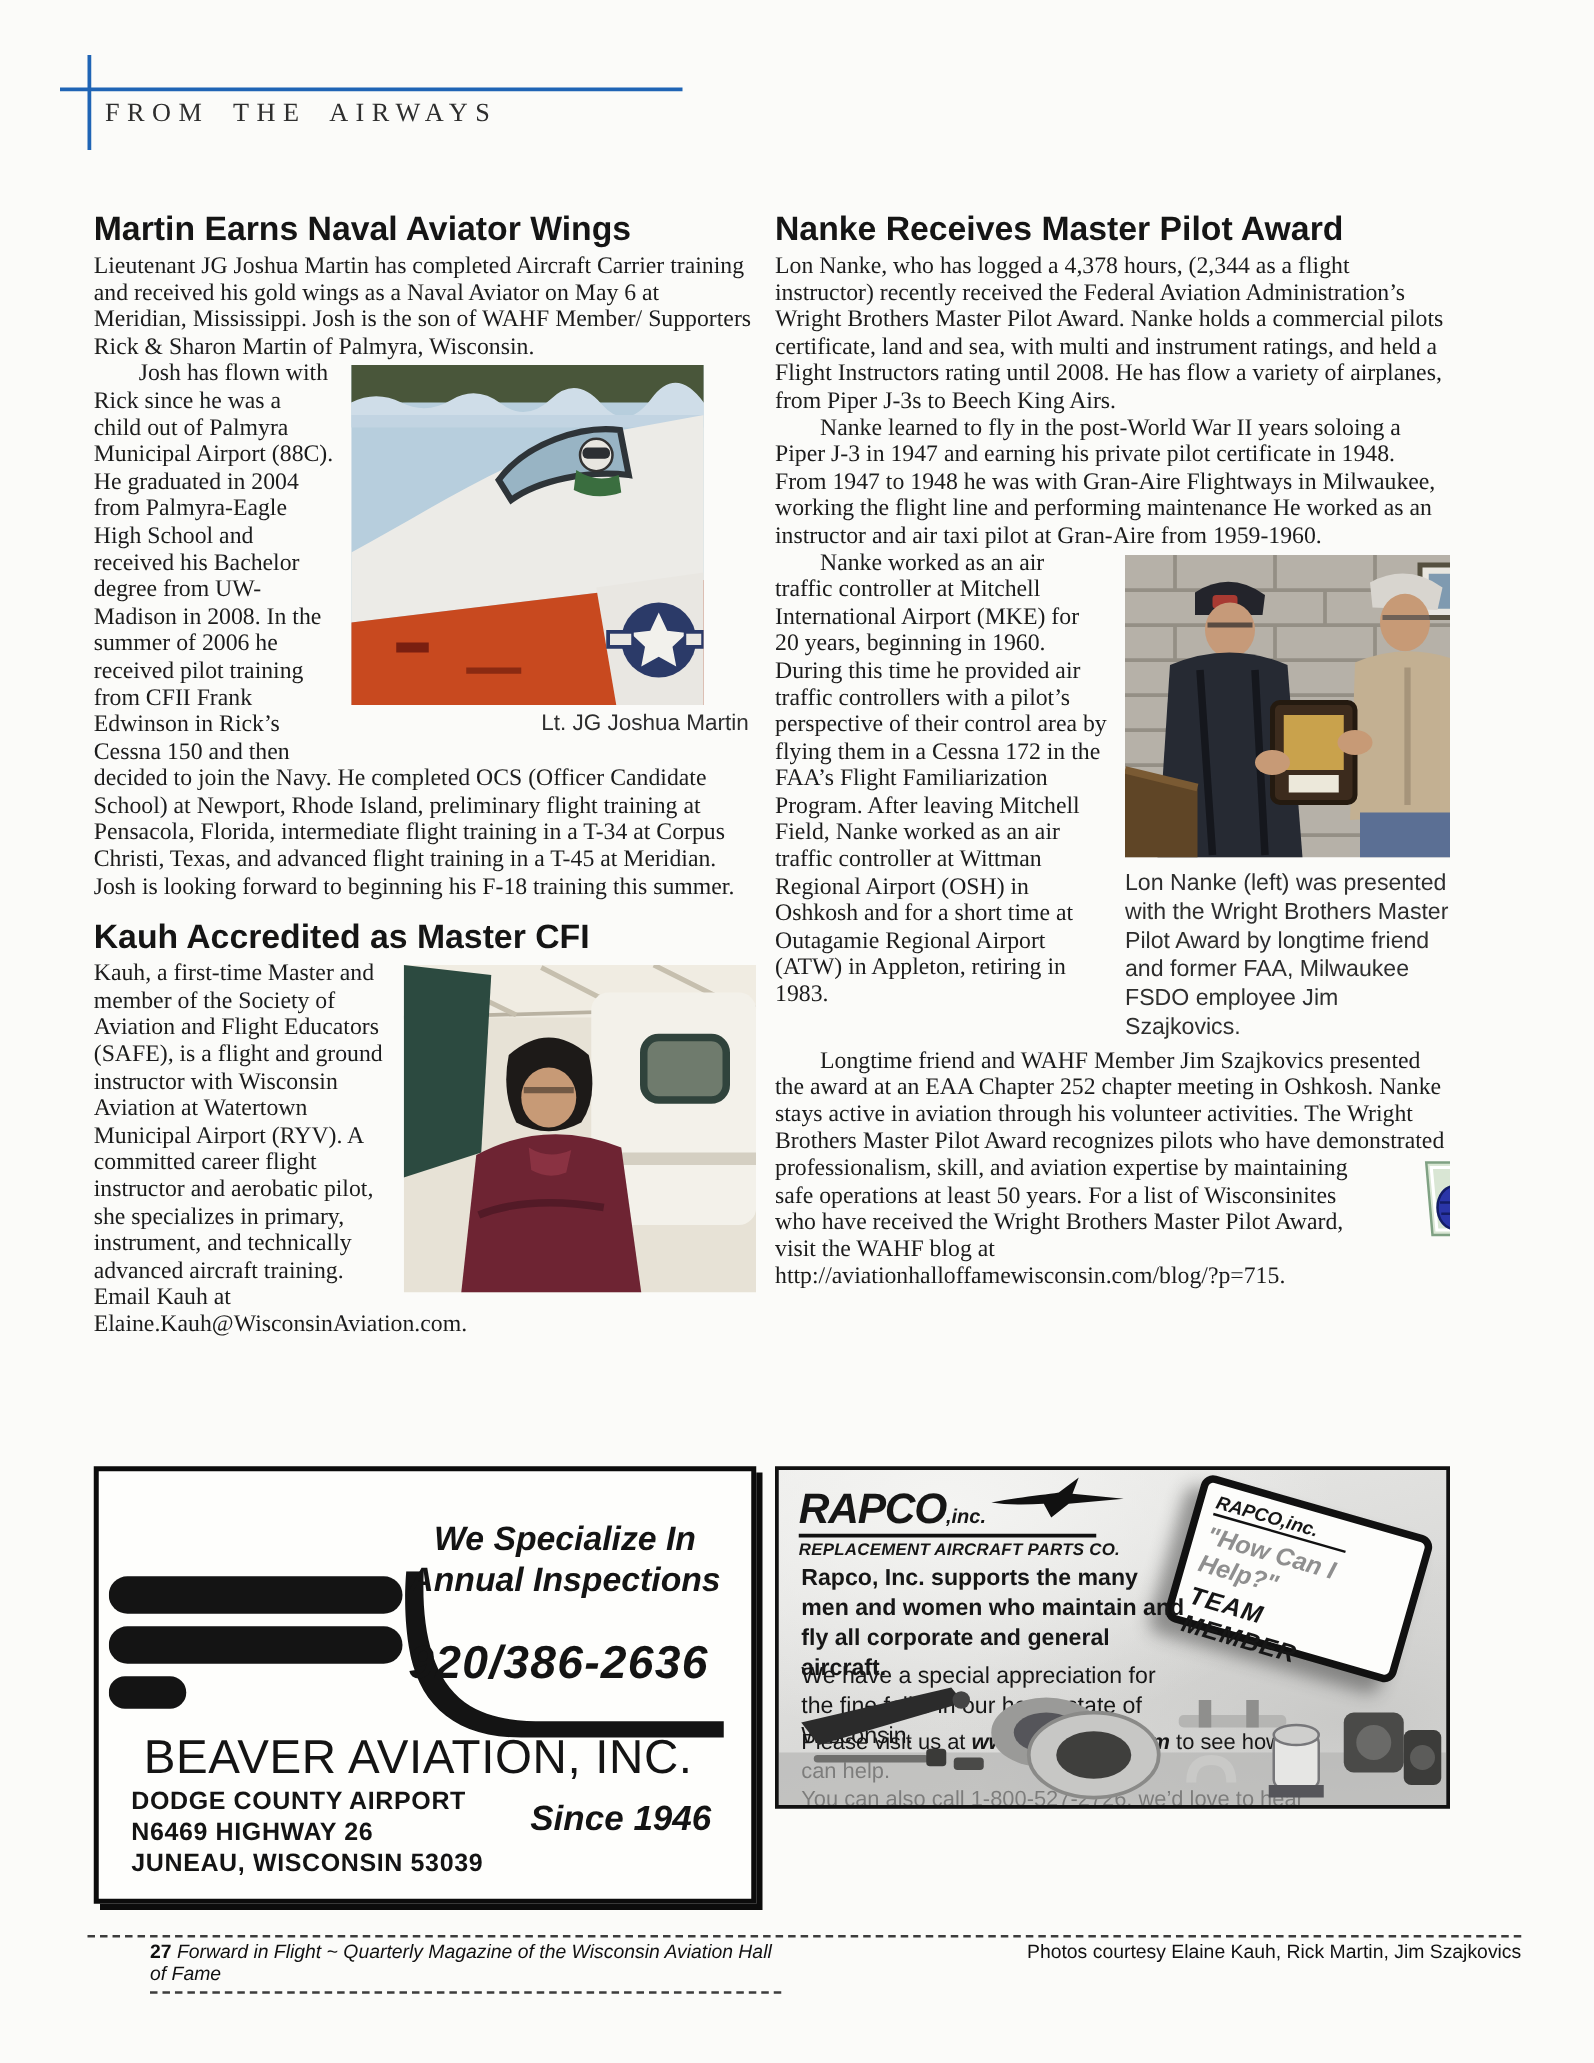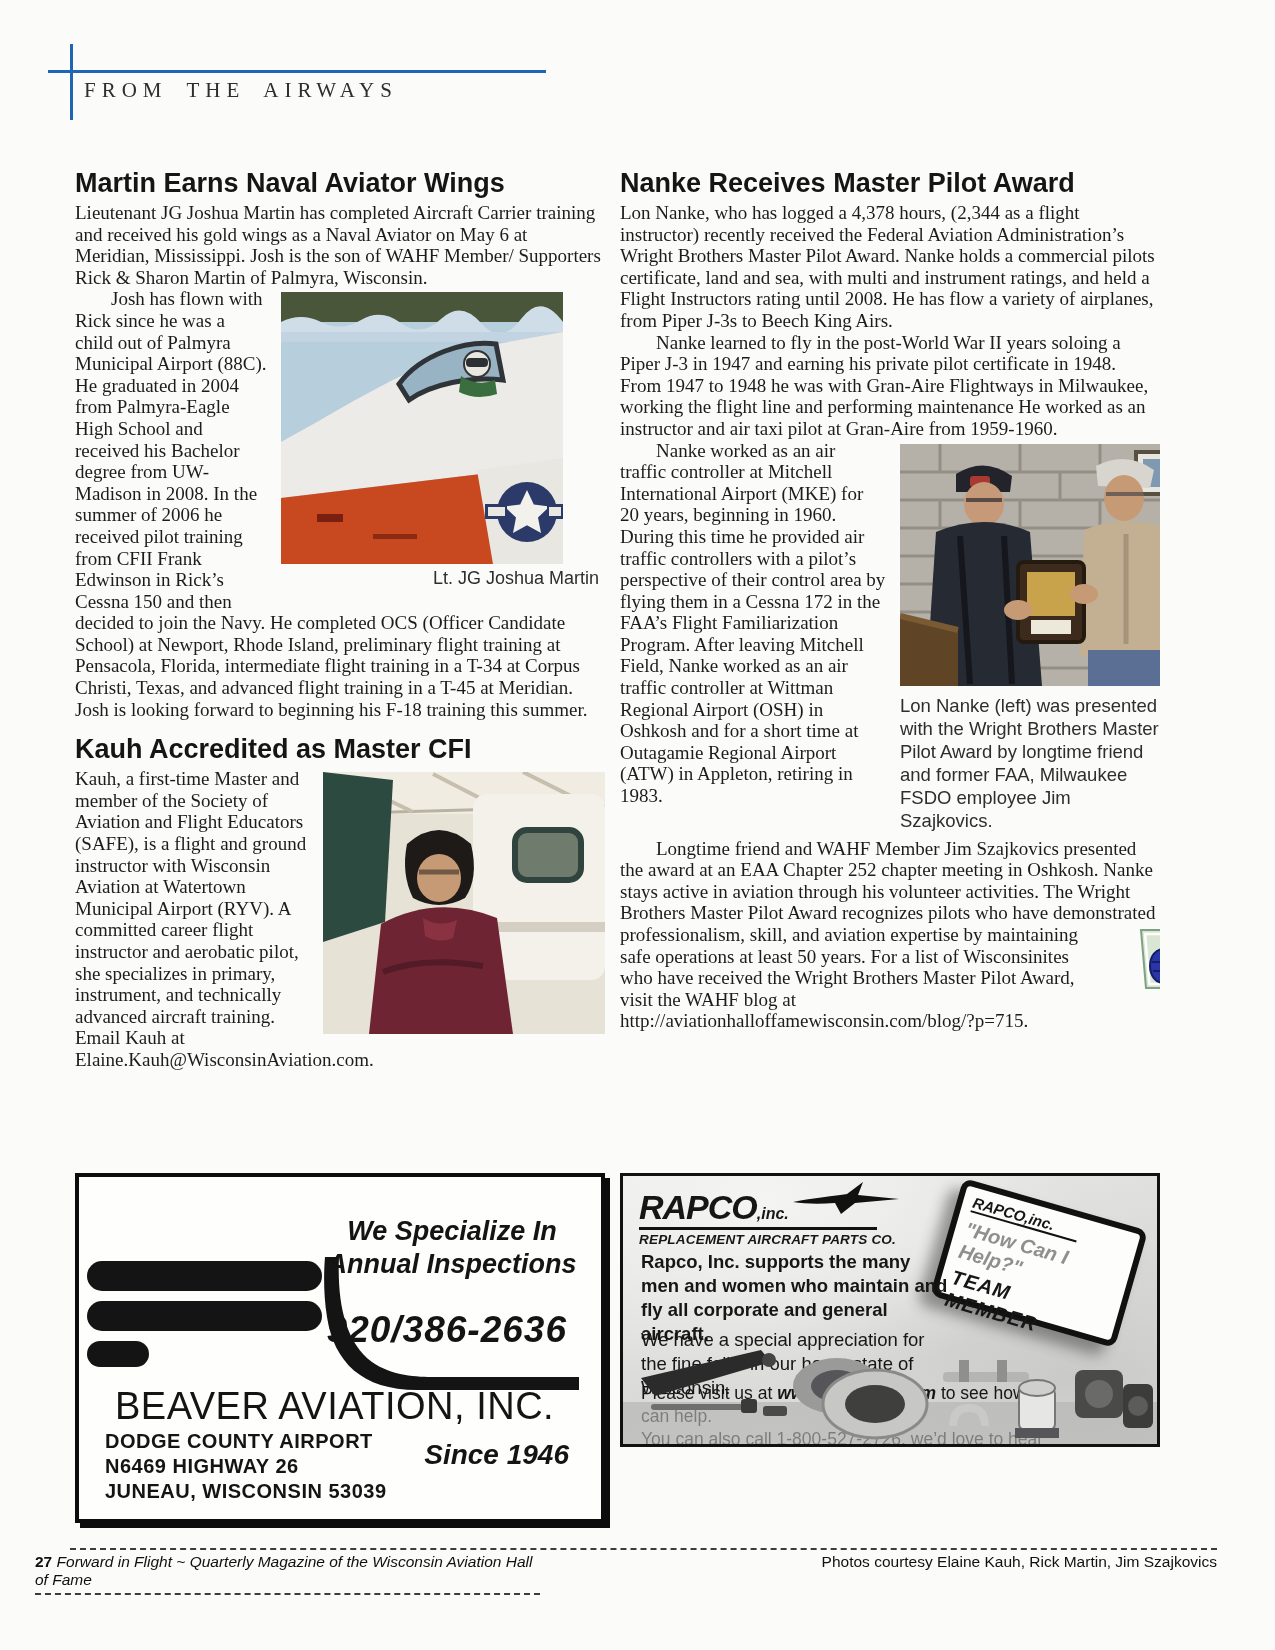--- a/index.html
+++ b/index.html
@@ -67,21 +67,21 @@
                  background:#fdfdfb; border:6px solid #111; border-radius:10px; padding:6px 10px;
                  box-shadow:-10px 12px 14px rgba(40,40,40,0.45); }
   .badge-logo { font-size:15px; font-weight:900; font-style:italic; border-bottom:2px solid #111; display:inline-block; padding-right:26px; }
   .badge-q { font-size:20px; font-weight:700; font-style:italic; color:#8f8f8f; margin-top:6px; }
   .badge-t { font-size:20px; font-weight:900; font-style:italic; letter-spacing:1px; margin-top:4px; }
   .rapco-parts { position:absolute; left:0; bottom:0; }
 
   
   .footer { position:absolute; left:0; top:1548px; width:1275px; }
   .footer-topline { border-top:2px dashed #3c3c3c; margin:0 58px 0 70px; }
-  .footer-row { display:flex; justify-content:space-between; align-items:flex-start; padding:3px 58px 0 35px;
+  .footer-row { display:flex; justify-content:space-between; align-items:flex-start; padding:3px 58px 0 120px;
                 font-family:"Liberation Sans",sans-serif; font-size:15.5px; color:#101010; }
   .footer-left { border-bottom:2px dashed #3c3c3c; padding-bottom:4px; width:505px; }
   .fnum { font-weight:700; }
   .fitalic { font-style:italic; }
 </style>
 </head>
 <body>
 
 <div class="page">
 

